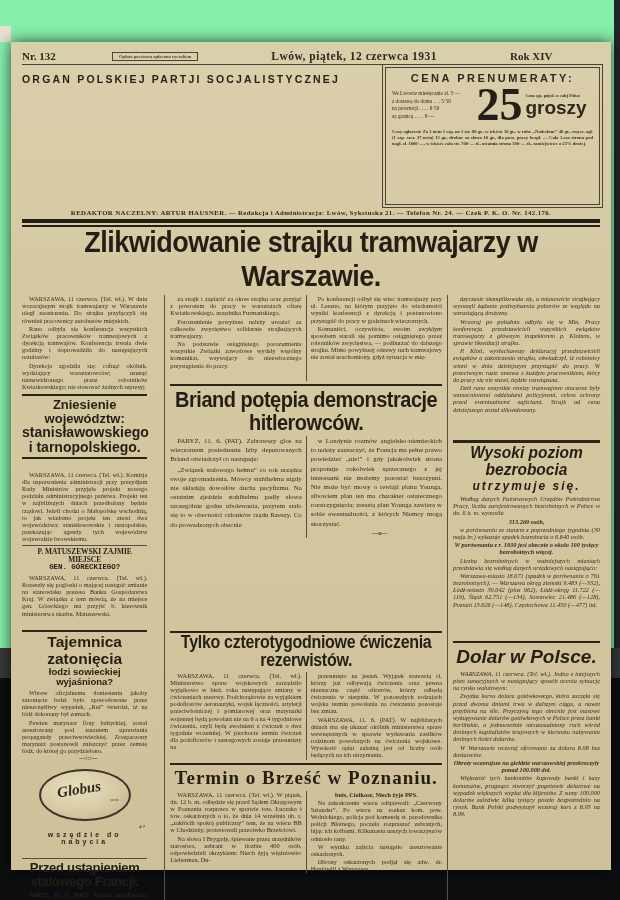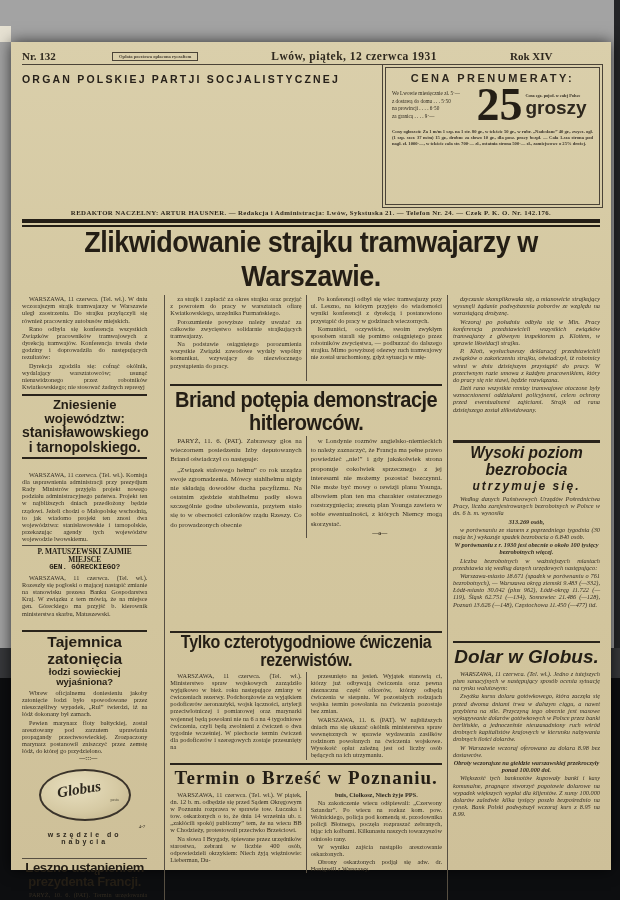--- a/index.html
+++ b/index.html
@@ -1,18 +1,18 @@
 <!DOCTYPE html>
 <html><head>
 <meta charset="utf-8">
 <style>
   html,body{margin:0;padding:0;}
   body{width:620px;height:900px;background:#0d0e10;overflow:hidden;
        font-family:"Liberation Serif",serif;}
-  .frame{position:relative;width:620px;height:678px;background:#a3a3a3;}
+  .frame{position:relative;width:620px;height:678px;background:#86efac;}
   .notch{position:absolute;left:0;top:26px;width:11px;height:16px;background:#e6e1d2;}
   .bottom-strip{position:absolute;left:0;bottom:0;width:100%;height:30px;background:#37383b;}
   .right-strip{position:absolute;right:0;top:0;width:6px;height:100%;background:#232427;}
   .paper{position:absolute;left:11px;top:42px;width:600px;height:828px;
          background:linear-gradient(180deg,#dacfab 0%,#d5c9a2 30%,#d2c59d 70%,#cec099 100%);
          color:#2e281e;padding:8px 11px;box-sizing:border-box;box-shadow:0 0 14px rgba(0,0,0,.7);}
   
   .topbar{display:flex;align-items:center;font-weight:bold;font-size:11px;margin-bottom:2px;}
   .topbar .issue{width:90px;}
   .postage{border:1px solid #4a4337;font-size:4.6px;font-weight:bold;padding:1px 6px;color:#4a4337;}
@@ -159,21 +159,21 @@
         <div class="adwrap sec" style="min-height:92px">
           <div class="tin">
             <span>Globus</span>
             <i>pasta</i>
           </div>
           <div class="adcode">4-7</div>
           <div class="adtag">wszędzie do nabycia</div>
         </div>
 
         <div class="sec btthin">
-          <div class="h-sans" style="font-size:13px;letter-spacing:-.3px;margin-bottom:2px">Leszno ustąpieniem prezydenta Francji.</div>
+          <div class="h-sans" style="font-size:13px;letter-spacing:-.3px;margin-bottom:2px">Przed ustąpieniem stalowego Francji.</div>
           <div class="t">
             <p>PARYŻ, 10. 6. (PAT). Termin urzędowania prezydenta Doumergue'a dobiega końca. W sobotę, dnia 13 bm. przekaże on swe pełnomocnictwa nowemu prezydentowi a wieczorem tegoż dnia wyjedzie w okolicę Tuluzy do majątku niedawno poślubionej żony.</p>
 
           </div>
         </div>
       </div>
 
       <div class="cm">
         <div class="twocol t sec" style="min-height:86px">
           <div>
@@ -246,21 +246,21 @@
             <p>Według danych Państwowych Urzędów Pośrednictwa Pracy, liczba zarejestrowanych bezrobotnych w Polsce w dn. 6 b. m. wynosiła</p>
             <p class="statline">313.269 osób,</p>
             <p>w porównaniu ze stanem z poprzedniego tygodnia (30 maja br.) wykazuje spadek bezrobocia o 6.840 osób.</p>
             <p class="statline">W porównaniu z r. 1930 jest obecnie o około 100 tysięcy bezrobotnych więcej.</p>
             <p>Liczba bezrobotnych w ważniejszych miastach przedstawia się według danych urzędowych następująco:</p>
             <p>Warszawa-miasto 18.671 (spadek w porównaniu o 761 bezrobotnych), — Warszawa okręg ziemski 9.483 (—332), Łódź-miasto 30.042 (plus 962), Łódź-okręg 11.722 (—119), Śląsk 62.751 (—134), Sosnowiec 21.486 (—128), Poznań 13.626 (—148), Częstochowa 11.450 (—477) itd.</p>
           </div>
         </div>
 
         <div class="sec bt">
-          <div class="h-sans" style="font-size:19px;margin:2px 0 3px">Dolar w Globus.</div>
+          <div class="h-sans" style="font-size:19px;margin:2px 0 3px">Dolar w Polsce.</div>
           <div class="t">
             <p>WARSZAWA, 11 czerwca. (Tel. wł.). Jedno z tutejszych pism sanacyjnych w następujący sposób ocenia sytuację na rynku walutowym:</p>
             <p>Zwyżka kursu dolara gotówkowego, która zaczęła się przed dwoma dniami trwa w dalszym ciągu, a nawet przybiera na sile. Przyczyną tego obecnie jest masowe wykupywanie dolarów gotówkowych w Polsce przez banki berlińskie, a jednocześnie nieuzasadniony ruch wśród drobnych kapitalistów krajowych w kierunku nabywania drobnych ilości dolarów.</p>
             <p>W Warszawie wczoraj oferowano za dolara 8.98 bez dostawców.</p>
             <p class="statline">Obroty wczorajsze na giełdzie warszawskiej przekroczyły ponad 100.000 dol.</p>
             <p>Większość tych banknotów kupowały banki i kasy komunalne, pragnące stworzyć pogotowie dolarowe na wypadek większych wypłat dla klijentów. Z sumy 100.000 dolarów zaledwie kilka tysięcy poszło bezpośrednio na rynek. Bank Polski podwyższył wczoraj kurs z 8.95 na 8.99.</p>
           </div>
         </div>
       </div>
     </div>

